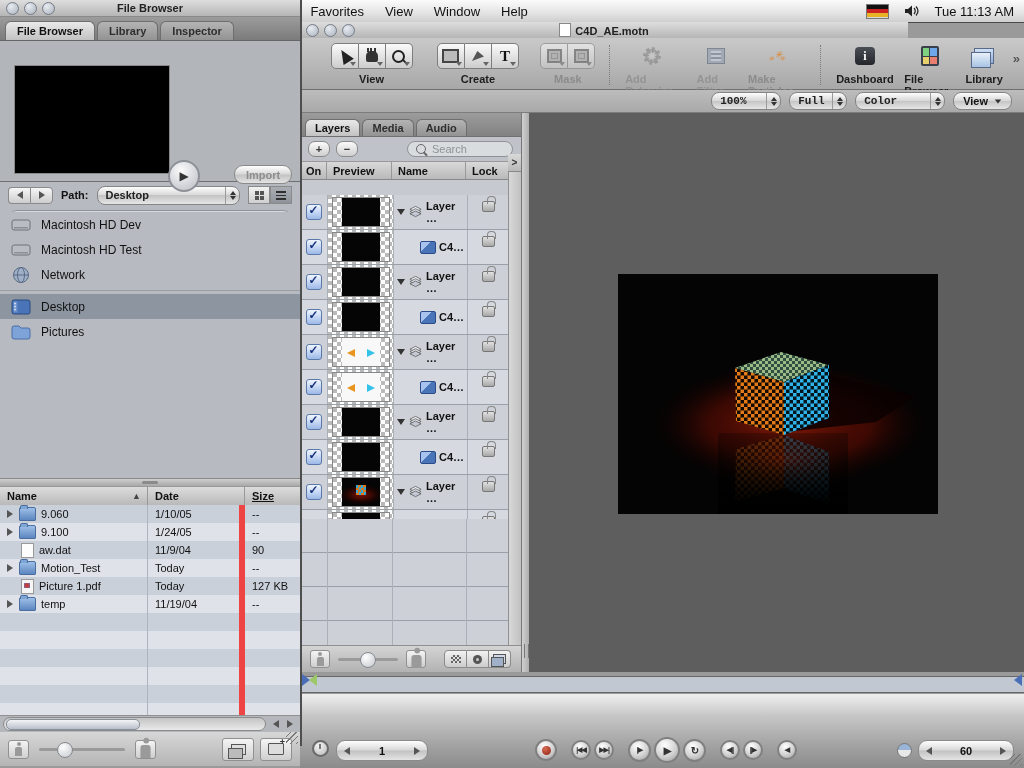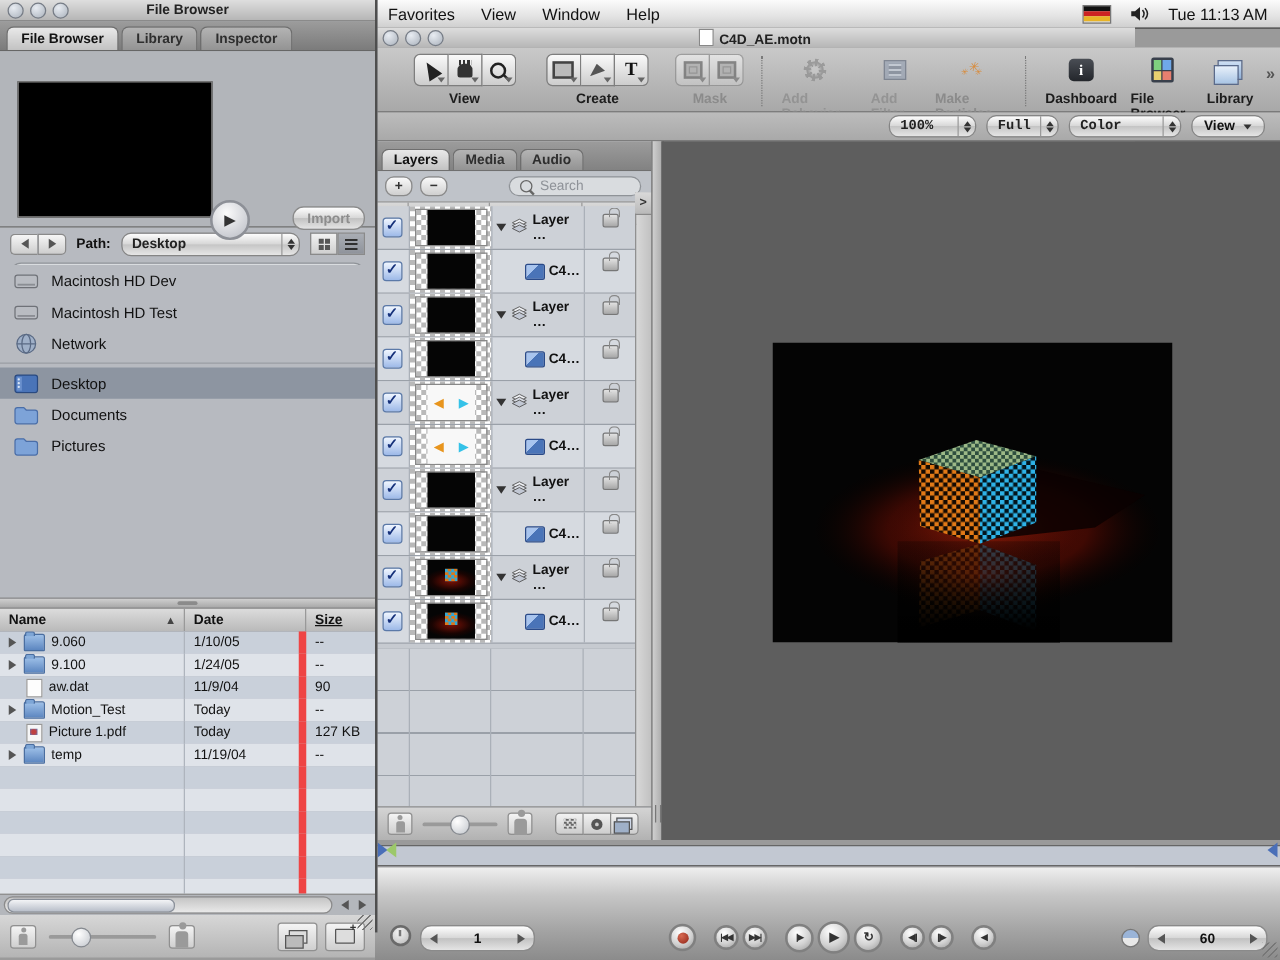--- a/index.html
+++ b/index.html
@@ -224,21 +224,21 @@
     display:flex;align-items:flex-end;padding-left:5px;gap:2px;box-sizing:border-box;}
   #panel-tabs .tab{padding:2px 9px;font-size:11px;}
   #panel-controls{height:24px;display:flex;align-items:center;padding:0 8px;gap:6px;background:#bfc3c9;}
   .pm-btn{width:20px;height:14px;border-radius:7px;background:linear-gradient(#fafafa,#cfcfcf);
     border:1px solid #8a8a8a;display:flex;align-items:center;justify-content:center;
     font-size:11px;font-weight:bold;color:#333;line-height:10px;}
   #panel-search{margin-left:auto;width:88px;height:14px;}
   #panel-head{height:17px;background:linear-gradient(#d9d9d9,#b9b9b9);border-top:1px solid #999;
     border-bottom:1px solid #888;display:flex;font-size:11px;font-weight:bold;align-items:center;}
   #panel-head .hc{border-right:1px solid #999;height:100%;display:flex;align-items:center;padding-left:6px;box-sizing:border-box;}
-  #layer-rows{position:absolute;left:0;top:52px;width:208px;height:340px;}
+  #layer-rows{position:absolute;left:0;top:82px;width:208px;height:340px;}
   .lrow{height:34px;display:flex;border-bottom:1px solid #9aa0a8;background:#cdd1d7;}
   .lrow:nth-child(even){background:#d6dae0;}
   .cell-on{width:27px;border-right:1px solid #aab0b8;display:flex;align-items:center;justify-content:center;}
   .cell-prev{width:65px;border-right:1px solid #aab0b8;display:flex;align-items:center;justify-content:center;}
   .cell-name{width:74px;border-right:1px solid #aab0b8;display:flex;align-items:center;font-size:11px;font-weight:bold;
      padding:0 3px;box-sizing:border-box;gap:3px;}
   .cell-name.clip{justify-content:flex-end;}
   .cell-lock{flex:1;display:flex;align-items:flex-start;justify-content:center;}
   .aqua-check{width:14px;height:14px;border-radius:3px;border:1px solid #5b79a8;
     background:linear-gradient(#f0f6ff,#9db9e8);position:relative;}
@@ -951,28 +951,20 @@
             </svg>
           </span>
           <span>Desktop</span>
         </div>
         <div class="sb-row">
           <span class="sb-ic">
             <svg width="20" height="16" viewBox="0 0 20 16">
               <path d="M1 4 a2 2 0 0 1 2-2 h5 l2 2 h7 a2 2 0 0 1 2 2 v7 a2 2 0 0 1-2 2 h-14 a2 2 0 0 1-2-2 z" fill="#7da3d8" stroke="#4a6ea8"></path>
             </svg>
           </span>
-          <span>Documents</span>
-        </div>
-        <div class="sb-row">
-          <span class="sb-ic">
-            <svg width="20" height="16" viewBox="0 0 20 16">
-              <path d="M1 4 a2 2 0 0 1 2-2 h5 l2 2 h7 a2 2 0 0 1 2 2 v7 a2 2 0 0 1-2 2 h-14 a2 2 0 0 1-2-2 z" fill="#7da3d8" stroke="#4a6ea8"></path>
-            </svg>
-          </span>
           <span>Pictures</span>
         </div>
       </div>
     <div id="fb-split"></div>
     <div id="fb-table-head">
       <span class="hc">
           <span>Name</span>
           <span class="sort">▲</span>
         </span>
       <span class="hc">Date</span>

